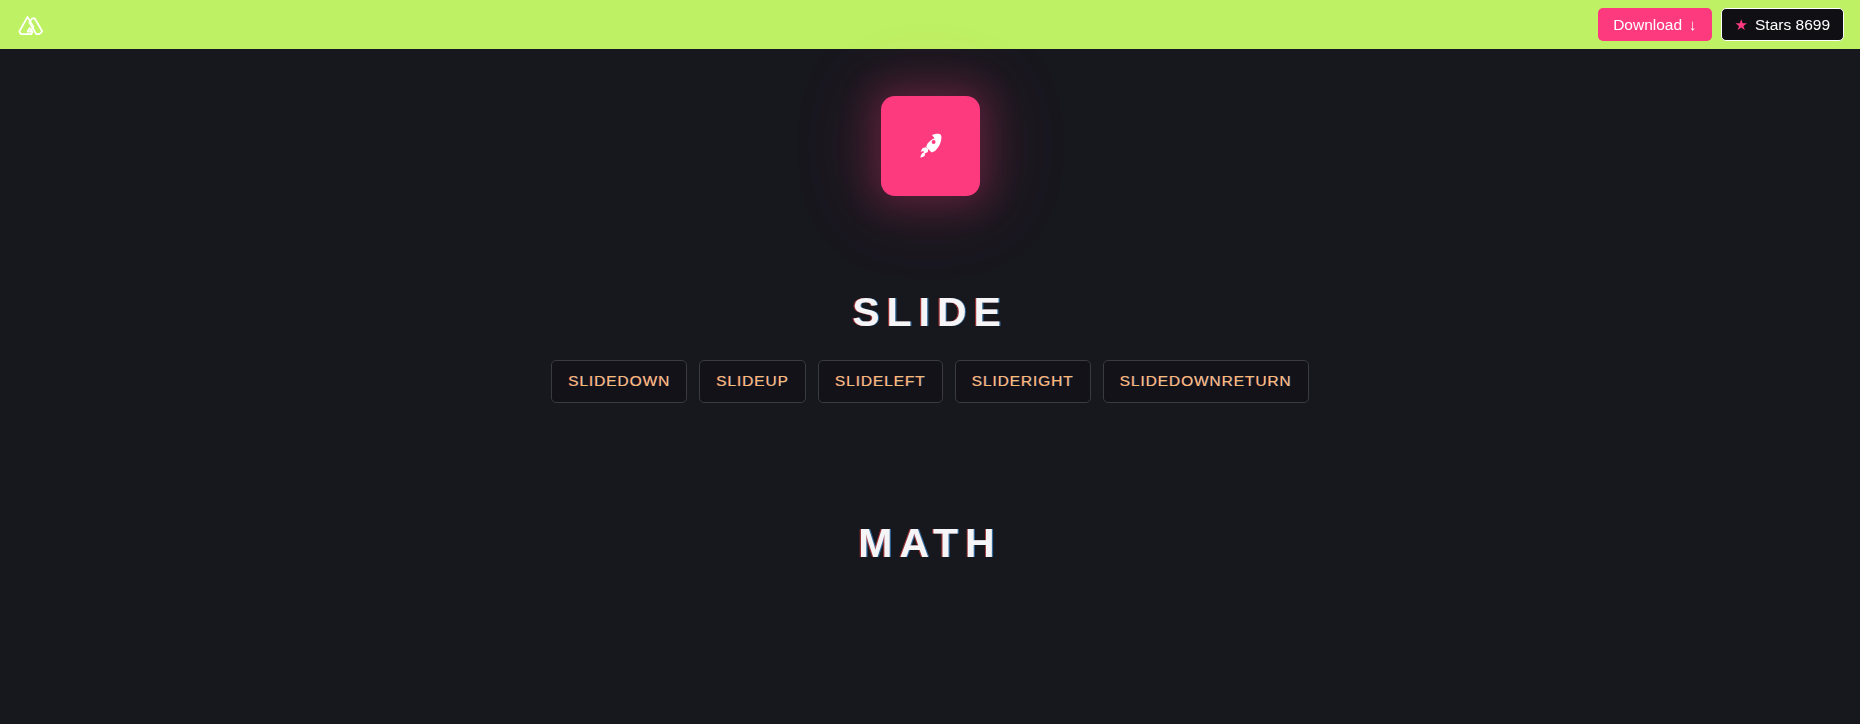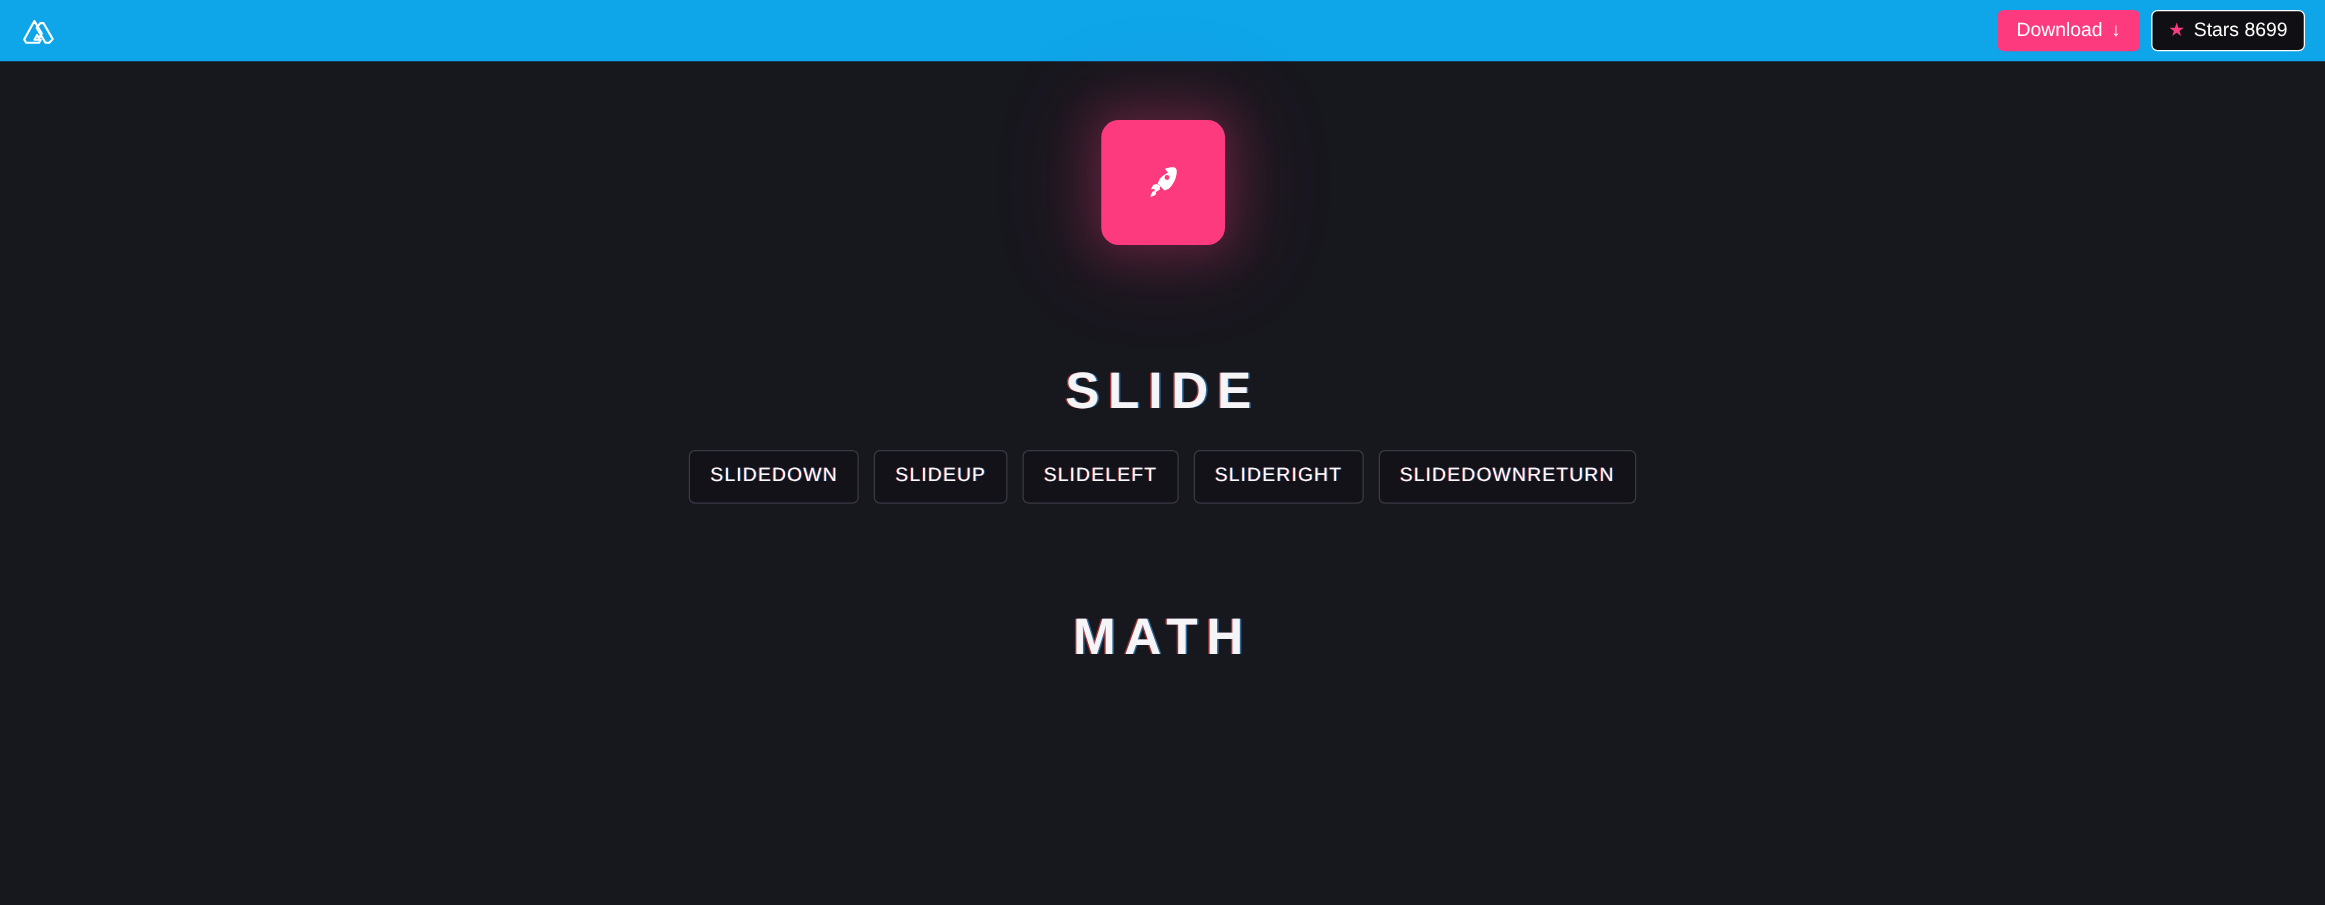--- a/index.html
+++ b/index.html
@@ -14,21 +14,21 @@
     background: #17171e;
     font-family: "Liberation Sans", sans-serif;
     color: #e6e6ea;
     -webkit-font-smoothing: antialiased;
   }
 
   
   .header {
     position: relative;
     height: 49px;
-    background: #0ea5e9;
+    background: #bef264;
     display: flex;
     align-items: center;
     justify-content: space-between;
     padding: 0 16px 0 14px;
   }
 
   .brand-logo {
     width: 34px;
     height: 34px;
     display: flex;
@@ -120,21 +120,21 @@
   .rocket-tile svg { display: block; }
 
   
   .section {
     width: 100%;
     display: flex;
     flex-direction: column;
     align-items: center;
   }
   .section-slide { margin-top: 96px; }
-  .section-math  { margin-top: 86px; }
+  .section-math  { margin-top: 120px; }
 
   .section-title {
     font-size: 41px;
     font-weight: 700;
     letter-spacing: 7px;
     color: #f5f5f7;
     line-height: 1;
     text-transform: uppercase;
     text-shadow: -1.2px 0 rgba(255,70,70,0.55), 1.2px 0 rgba(70,170,255,0.55);
   }
@@ -152,21 +152,21 @@
     display: flex;
     justify-content: center;
     flex-wrap: wrap;
     gap: 12px;
   }
 
   .chip {
     background: #121218;
     border: 1px solid #3a3a44;
     border-radius: 5px;
-    color: #ffffff;
+    color: #fdba74;
     font-size: 15.5px;
     letter-spacing: 0.9px;
     line-height: 1;
     padding: 12px 16px 13px;
     cursor: pointer;
     white-space: nowrap;
     text-transform: uppercase;
     font-family: "Liberation Sans", sans-serif;
     text-shadow: -0.7px 0 rgba(255,70,70,0.50), 0.7px 0 rgba(70,170,255,0.50);
   }

